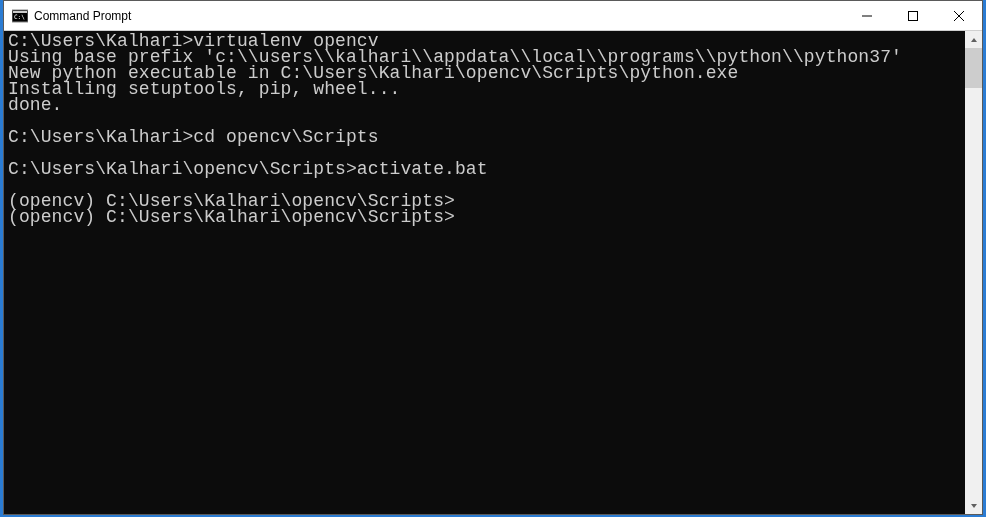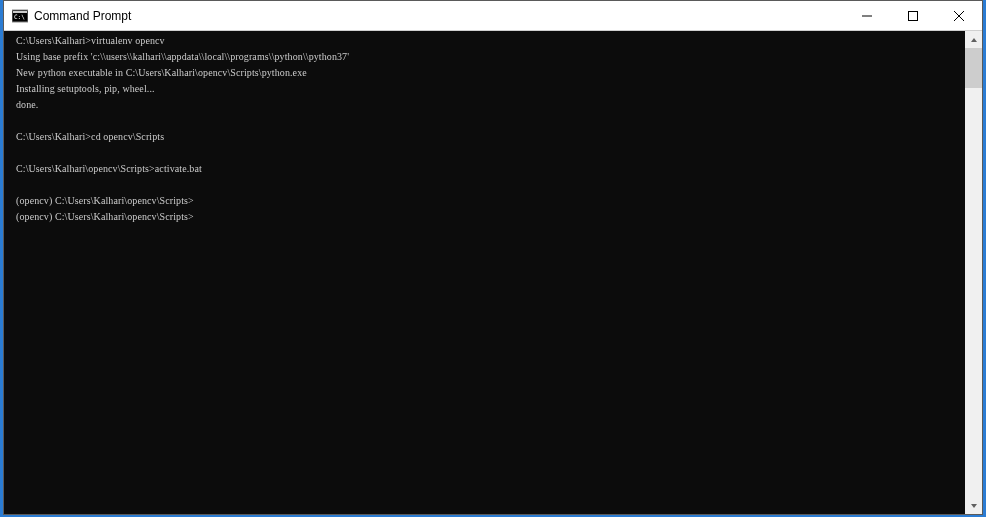--- a/index.html
+++ b/index.html
@@ -67,25 +67,25 @@
       color: #000;
       cursor: pointer;
     }
     .terminal-area {
       flex: 1;
       background: #0c0c0c;
       position: relative;
       overflow: hidden;
     }
     .terminal-content {
-      font-family: Liberation Serif, serif;
-      font-size: 10px;
+      font-family: Liberation Mono, monospace;
+      font-size: 18px;
       line-height: 16px;
       color: #cccccc;
-      padding: 2px 12px;
+      padding: 2px 4px;
       white-space: pre;
       letter-spacing: 0.1px;
     }
     .scrollbar-v {
       position: absolute;
       right: 0;
       top: 0;
       width: 17px;
       height: 100%;
       background: #f0f0f0;

